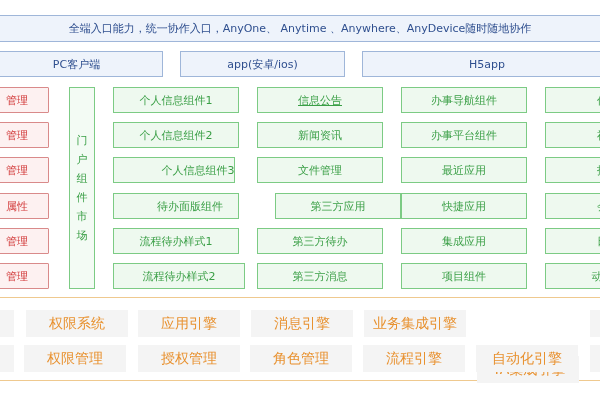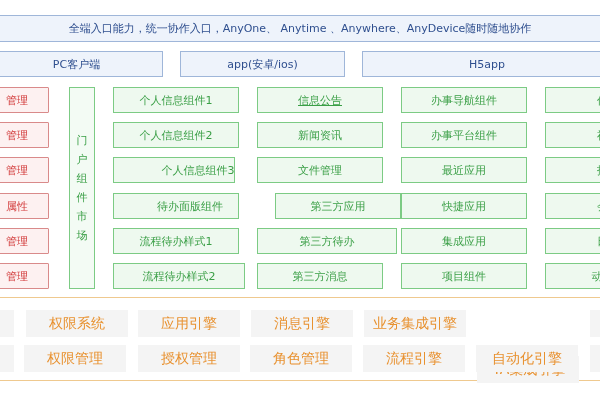--- a/index.html
+++ b/index.html
@@ -83,21 +83,21 @@
   </div>
 <div class="abs green" style="left:257px; top:122px; width:126px; height:26px;">
     <span>新闻资讯</span>
   </div>
 <div class="abs green" style="left:257px; top:157px; width:126px; height:26px;">
     <span>文件管理</span>
   </div>
 <div class="abs green" style="left:257px; top:193px; width:126px; height:26px;margin-left:18px;">
     <span>第三方应用</span>
   </div>
-<div class="abs green" style="left:257px; top:228px; width:140px; height:26px;">
+<div class="abs green" style="left:257px; top:228px; width:126px; height:26px;">
     <span>第三方待办</span>
   </div>
 <div class="abs green" style="left:257px; top:263px; width:126px; height:26px;">
     <span>第三方消息</span>
   </div>
 
 <div class="abs green" style="left:401px; top:87px; width:126px; height:26px;">
     <span>办事导航组件</span>
   </div>
 <div class="abs green" style="left:401px; top:122px; width:126px; height:26px;">

